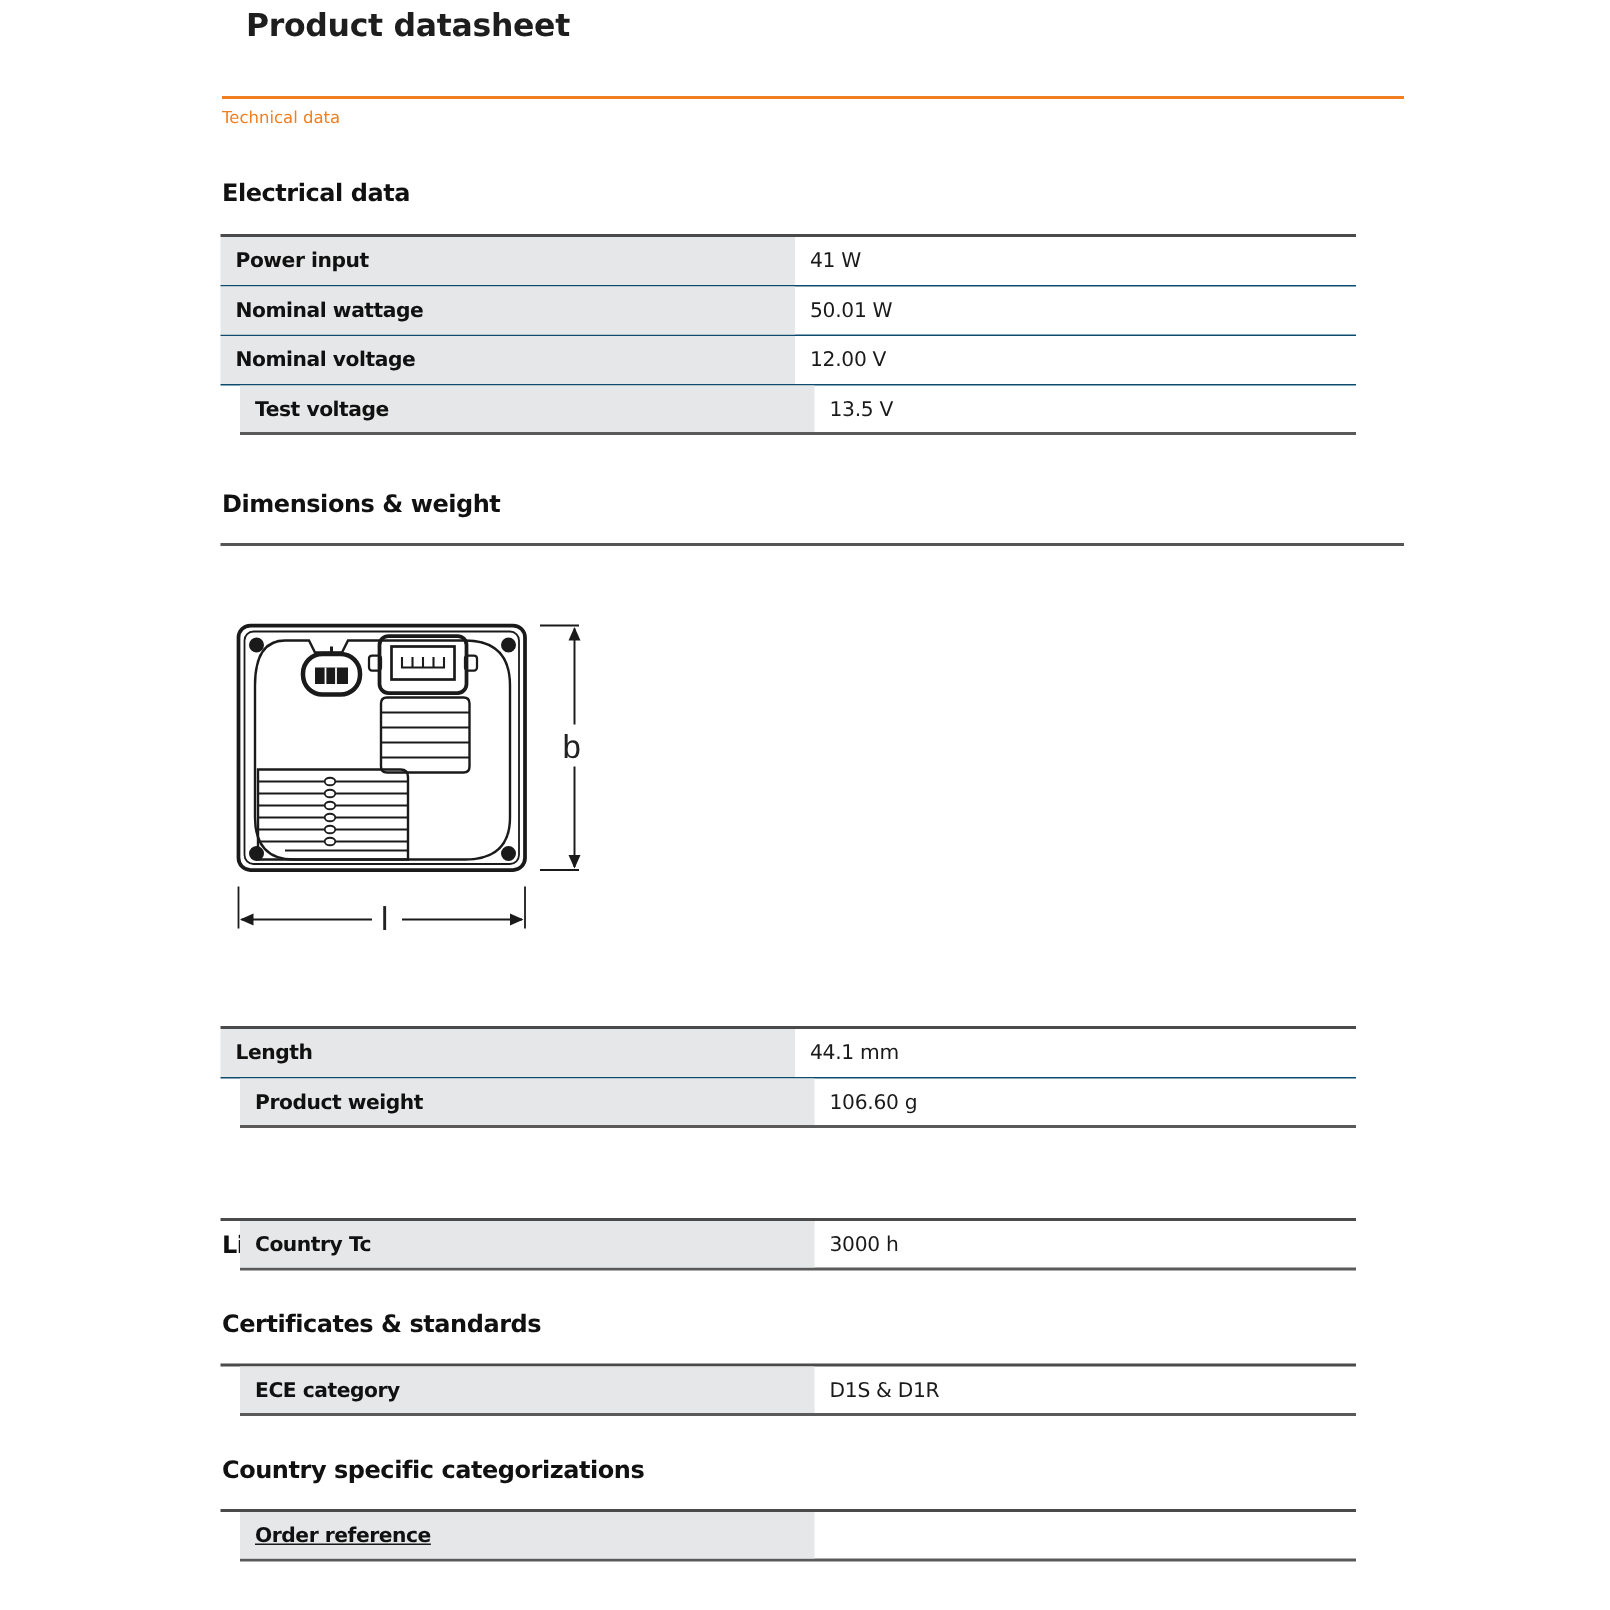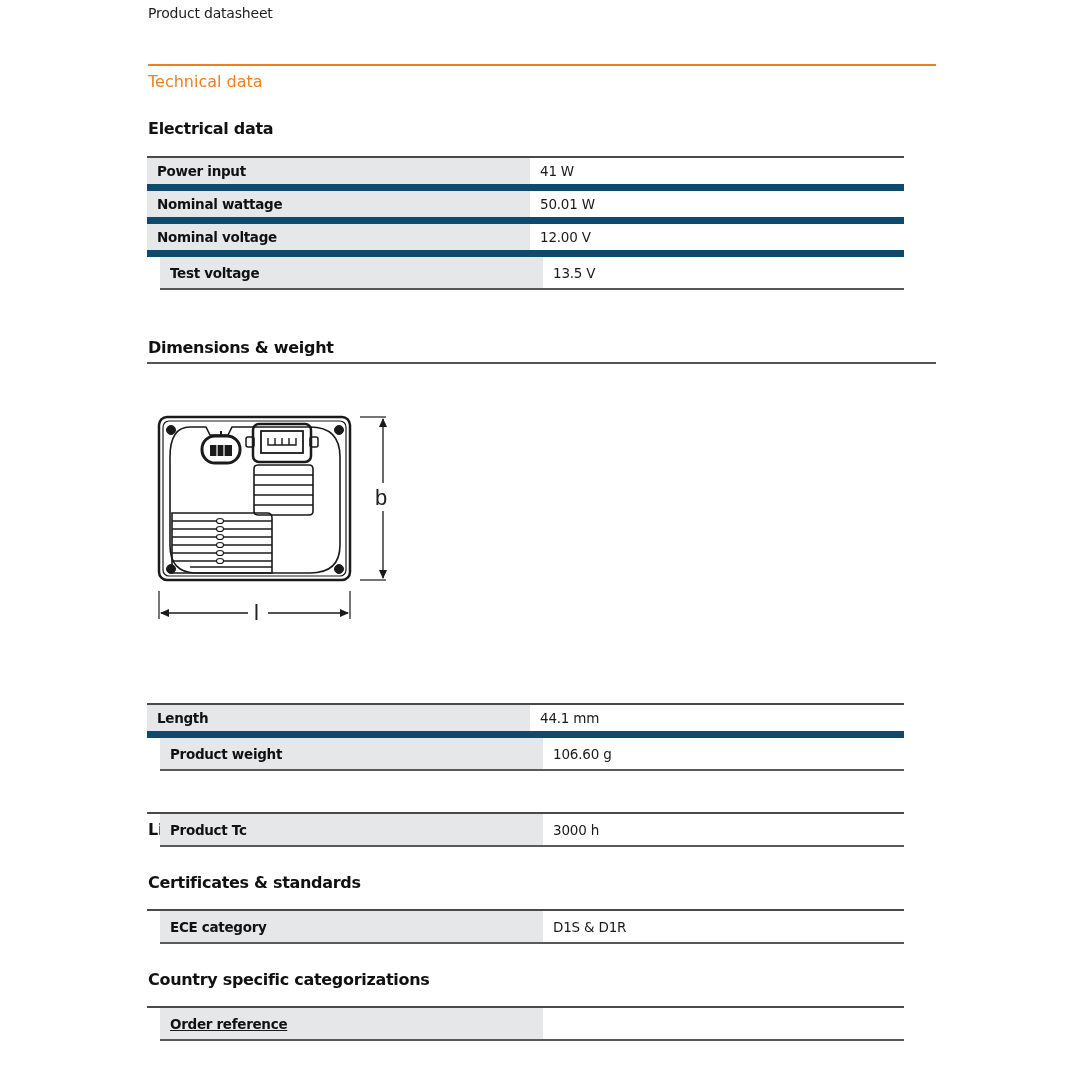--- a/index.html
+++ b/index.html
@@ -4,43 +4,43 @@
   <style>
     * { margin: 0; padding: 0; box-sizing: border-box; }
     html, body {
       width: 1073px; height: 1073px; background: #ffffff; overflow: hidden;
       font-family: "DejaVu Sans", "Liberation Sans", sans-serif;
       color: #1a1a1a;
     }
     .page { position: relative; width: 1073px; height: 1073px; }
 
     .page-title {
-      position: absolute; left: 148px; top: 5px;
-      font-size: 14px; font-weight: normal; color: #1e1e1e; letter-spacing: -0.2px;
+      position: absolute; left: 164px; top: 5px;
+      font-size: 21px; font-weight: bold; color: #1e1e1e; letter-spacing: -0.2px;
     }
     .orange-rule {
       position: absolute; left: 148px; top: 64px; width: 788px; height: 2px;
       background: #f07f22;
     }
     .section-kicker {
       position: absolute; left: 148px; top: 72px;
-      font-size: 16px; color: #f07f22;
+      font-size: 11px; color: #f07f22;
     }
     .section-heading {
       position: absolute; left: 148px;
       font-size: 16px; font-weight: bold; color: #111;
       letter-spacing: -0.3px;
     }
 
     .data-table {
       position: absolute; left: 147px; width: 757px;
       border-top: 2px solid #4a4a4a;
     }
     .data-row {
-      display: flex; height: 33px; border-bottom: 7px solid #0c4a6e;
+      display: flex; height: 33px; border-bottom: 1px solid #0c4a6e;
     }
     .data-row:last-child { border-bottom: 2px solid #5a5a5a; margin-left: 13px; }
     .data-label {
       width: 383px; background: #e6e7e8; padding-left: 10px;
       display: flex; align-items: center;
       font-size: 13.5px; font-weight: bold; color: #111; letter-spacing: -0.3px;
     }
     .data-value {
       flex: 1; padding-left: 10px; display: flex; align-items: center;
       font-size: 13.5px; color: #1a1a1a; letter-spacing: -0.2px;
@@ -80,21 +80,21 @@
     <div class="data-row">
       <div class="data-label">Nominal voltage</div>
       <div class="data-value">12.00 V</div>
     </div>
     <div class="data-row">
       <div class="data-label">Test voltage</div>
       <div class="data-value">13.5 V</div>
     </div>
   </div>
 
-  <div class="section-heading" style="top:338px;">Dimensions &amp; weight</div>
+  <div class="section-heading" style="top:326px;">Dimensions &amp; weight</div>
   <div class="dim-rule"></div>
 
   <div class="diagram">
     <svg width="250" height="225" viewBox="0 0 250 225" fill="none" stroke="#1a1a1a">
 
       <rect x="9" y="12" width="191" height="163" rx="8" stroke-width="2.5"></rect>
       <rect x="13" y="16" width="183" height="155" rx="6" stroke-width="1.2"></rect>
 
       <circle cx="21" cy="25" r="4.5" fill="#1a1a1a"></circle>
       <circle cx="189" cy="25" r="4.5" fill="#1a1a1a"></circle>
@@ -151,35 +151,35 @@
       <line x1="200" y1="186" x2="200" y2="214" stroke-width="1.2"></line>
       <line x1="11" y1="208" x2="98" y2="208" stroke-width="1.3"></line>
       <line x1="118" y1="208" x2="198" y2="208" stroke-width="1.3"></line>
       <path d="M19 204 L10 208 L19 212 Z" fill="#1a1a1a" stroke-width="0"></path>
       <path d="M190 204 L199 208 L190 212 Z" fill="#1a1a1a" stroke-width="0"></path>
     </svg>
     <span class="dim-letter" style="left:225px; top:80px;">b</span>
     <span class="dim-letter" style="left:104px; top:195px;">l</span>
   </div>
 
-  <div class="data-table" style="top:703px;">
+  <div class="data-table" style="top:684px;">
     <div class="data-row">
       <div class="data-label">Length</div>
       <div class="data-value">44.1 mm</div>
     </div>
     <div class="data-row">
       <div class="data-label">Product weight</div>
       <div class="data-value">106.60 g</div>
     </div>
   </div>
 
   <div class="section-heading" style="top:776px;margin-top:44px;">Lifespan</div>
   <div class="data-table" style="top:812px;">
     <div class="data-row">
-      <div class="data-label">Product Tc</div>
+      <div class="data-label">Country Tc</div>
       <div class="data-value">3000 h</div>
     </div>
   </div>
 
   <div class="section-heading" style="top:873px;">Certificates &amp; standards</div>
   <div class="data-table" style="top:909px;">
     <div class="data-row">
       <div class="data-label">ECE category</div>
       <div class="data-value">D1S &amp; D1R</div>
     </div>

